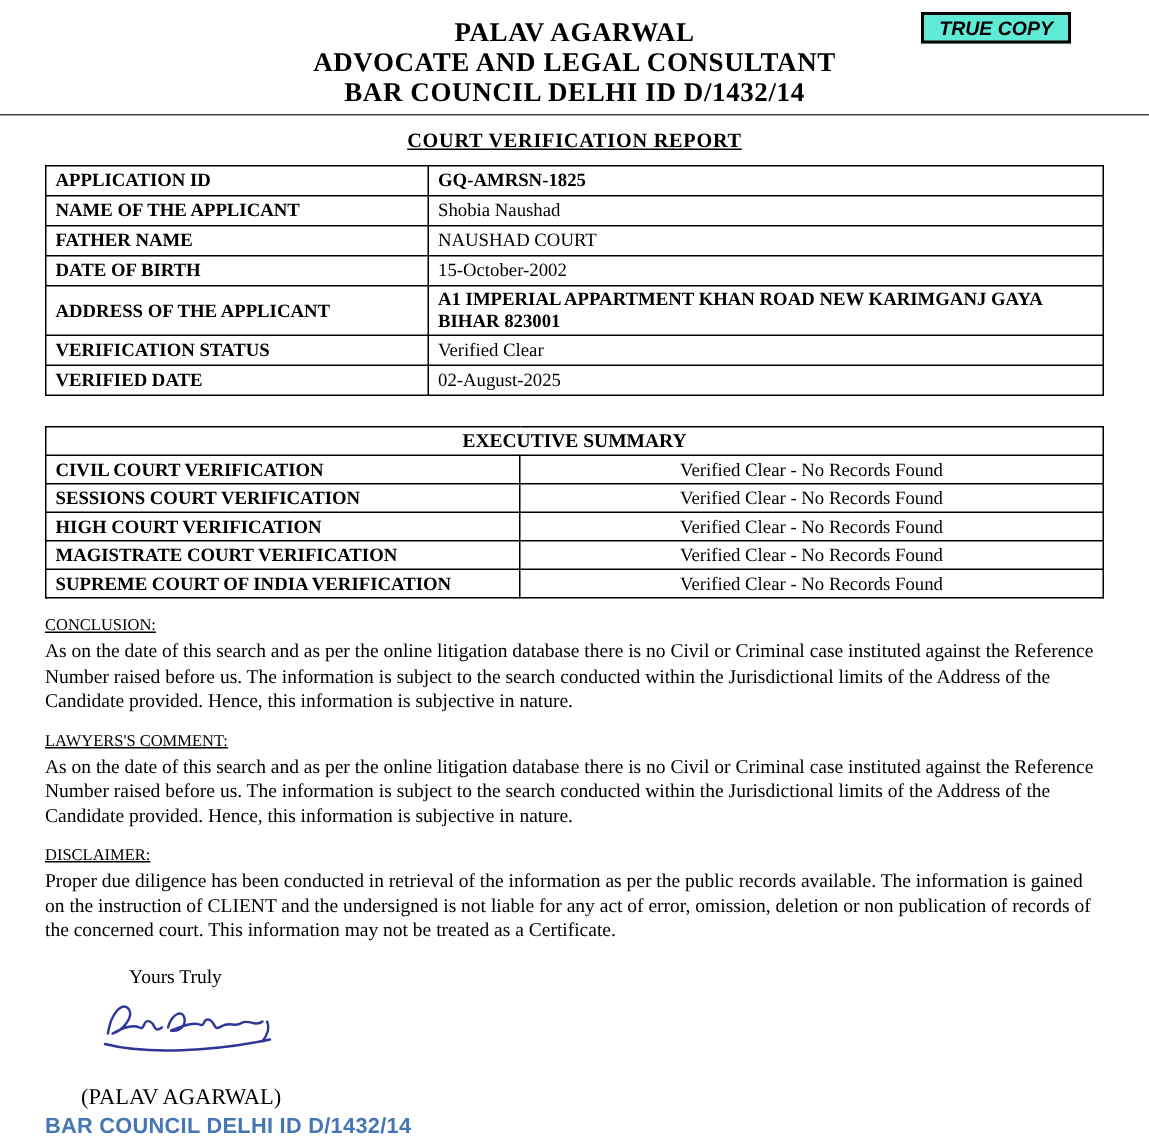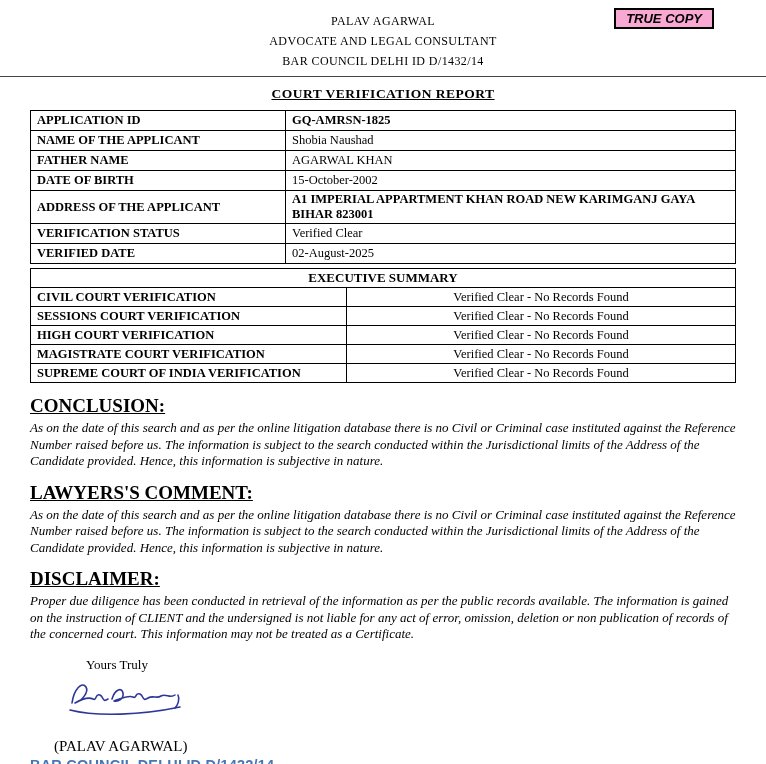--- a/index.html
+++ b/index.html
@@ -7,56 +7,56 @@
   body {
     width:766px; height:764px;
     font-family:"Liberation Serif", serif;
     color:#000; font-size:13px;
     position:relative; overflow:hidden;
   }
   .page { position:relative; width:766px; height:764px; }
 
   
   .letterhead { text-align:center; padding-top:11px; }
-  .letterhead div { font-weight:normal; font-size:12px; line-height:20px; letter-spacing:0.4px; }
+  .letterhead div { font-weight:bold; font-size:18px; line-height:20px; letter-spacing:0.4px; }
   .true-copy {
     position:absolute; top:8px; right:52px;
     border:2px solid #000; padding:1px 10px;
     font-family:"Liberation Sans", sans-serif;
     font-style:italic; font-weight:bold; font-size:13px;
-    background:#f9a8d4;
+    background:#5eead4;
   }
   .rule { border:none; border-top:1px solid #444; margin-top:5px; width:766px; }
 
   
   .report-title {
     text-align:center; font-weight:bold; font-size:13.5px;
     text-decoration:underline; letter-spacing:0.5px;
     margin-top:9px; margin-bottom:8px;
   }
 
   .content { padding:0 30px; }
 
   
   table { border-collapse:collapse; width:706px;border-radius:15px; }
   td, th { border:1px solid #000; padding:1px 6px; font-size:12.5px; vertical-align:middle; }
   .tbl-main td.lbl { width:255px; font-weight:bold; height:20px; }
   .tbl-main td.val { font-weight:normal; }
   .tbl-main td.val.strong { font-weight:bold; }
-  .tbl-exec { margin-top:4px; }
+  .tbl-exec { margin-top:20px; }
   .tbl-exec th.summary-hd { text-align:center; font-weight:bold; font-size:13px; height:19px; }
   .tbl-exec td.lbl { width:316px; font-weight:bold; height:19px; }
   .tbl-exec td.val { text-align:center; font-weight:normal; }
 
   
   .section { margin-top:12px; }
   .section-heading {
-    font-weight:bold; text-decoration:underline; font-size:19px; margin-bottom:3px;
+    font-weight:normal; text-decoration:underline; font-size:11px; margin-bottom:3px;
   }
-  .section-body { font-size:13px; line-height:16.5px; width:706px;font-style:italic; }
+  .section-body { font-size:13px; line-height:16.5px; width:706px; }
 
   
   .closing { margin-top:14px; margin-left:56px; font-size:13px; }
   .signature { margin-left:32px; margin-top:2px; height:48px; }
   .sig-name { margin-left:24px; font-size:15px; margin-top:15px;font-family:Liberation Serif, serif; }
   .bar-line {
     margin-top:2px; font-weight:bold; font-size:14.5px;
     font-family:"Liberation Sans", sans-serif;
     letter-spacing:0.2px;
   }
@@ -83,21 +83,21 @@
         <tr>
           <td class="lbl">APPLICATION ID</td>
           <td class="val strong">GQ-AMRSN-1825</td>
         </tr>
         <tr>
           <td class="lbl">NAME OF THE APPLICANT</td>
           <td class="val">Shobia Naushad</td>
         </tr>
         <tr>
           <td class="lbl">FATHER NAME</td>
-          <td class="val">AGARWAL KHAN</td>
+          <td class="val">NAUSHAD COURT</td>
         </tr>
         <tr>
           <td class="lbl">DATE OF BIRTH</td>
           <td class="val">15-October-2002</td>
         </tr>
         <tr>
           <td class="lbl">ADDRESS OF THE APPLICANT</td>
           <td class="val strong">A1 IMPERIAL APPARTMENT KHAN ROAD NEW KARIMGANJ GAYA BIHAR 823001</td>
         </tr>
         <tr>

